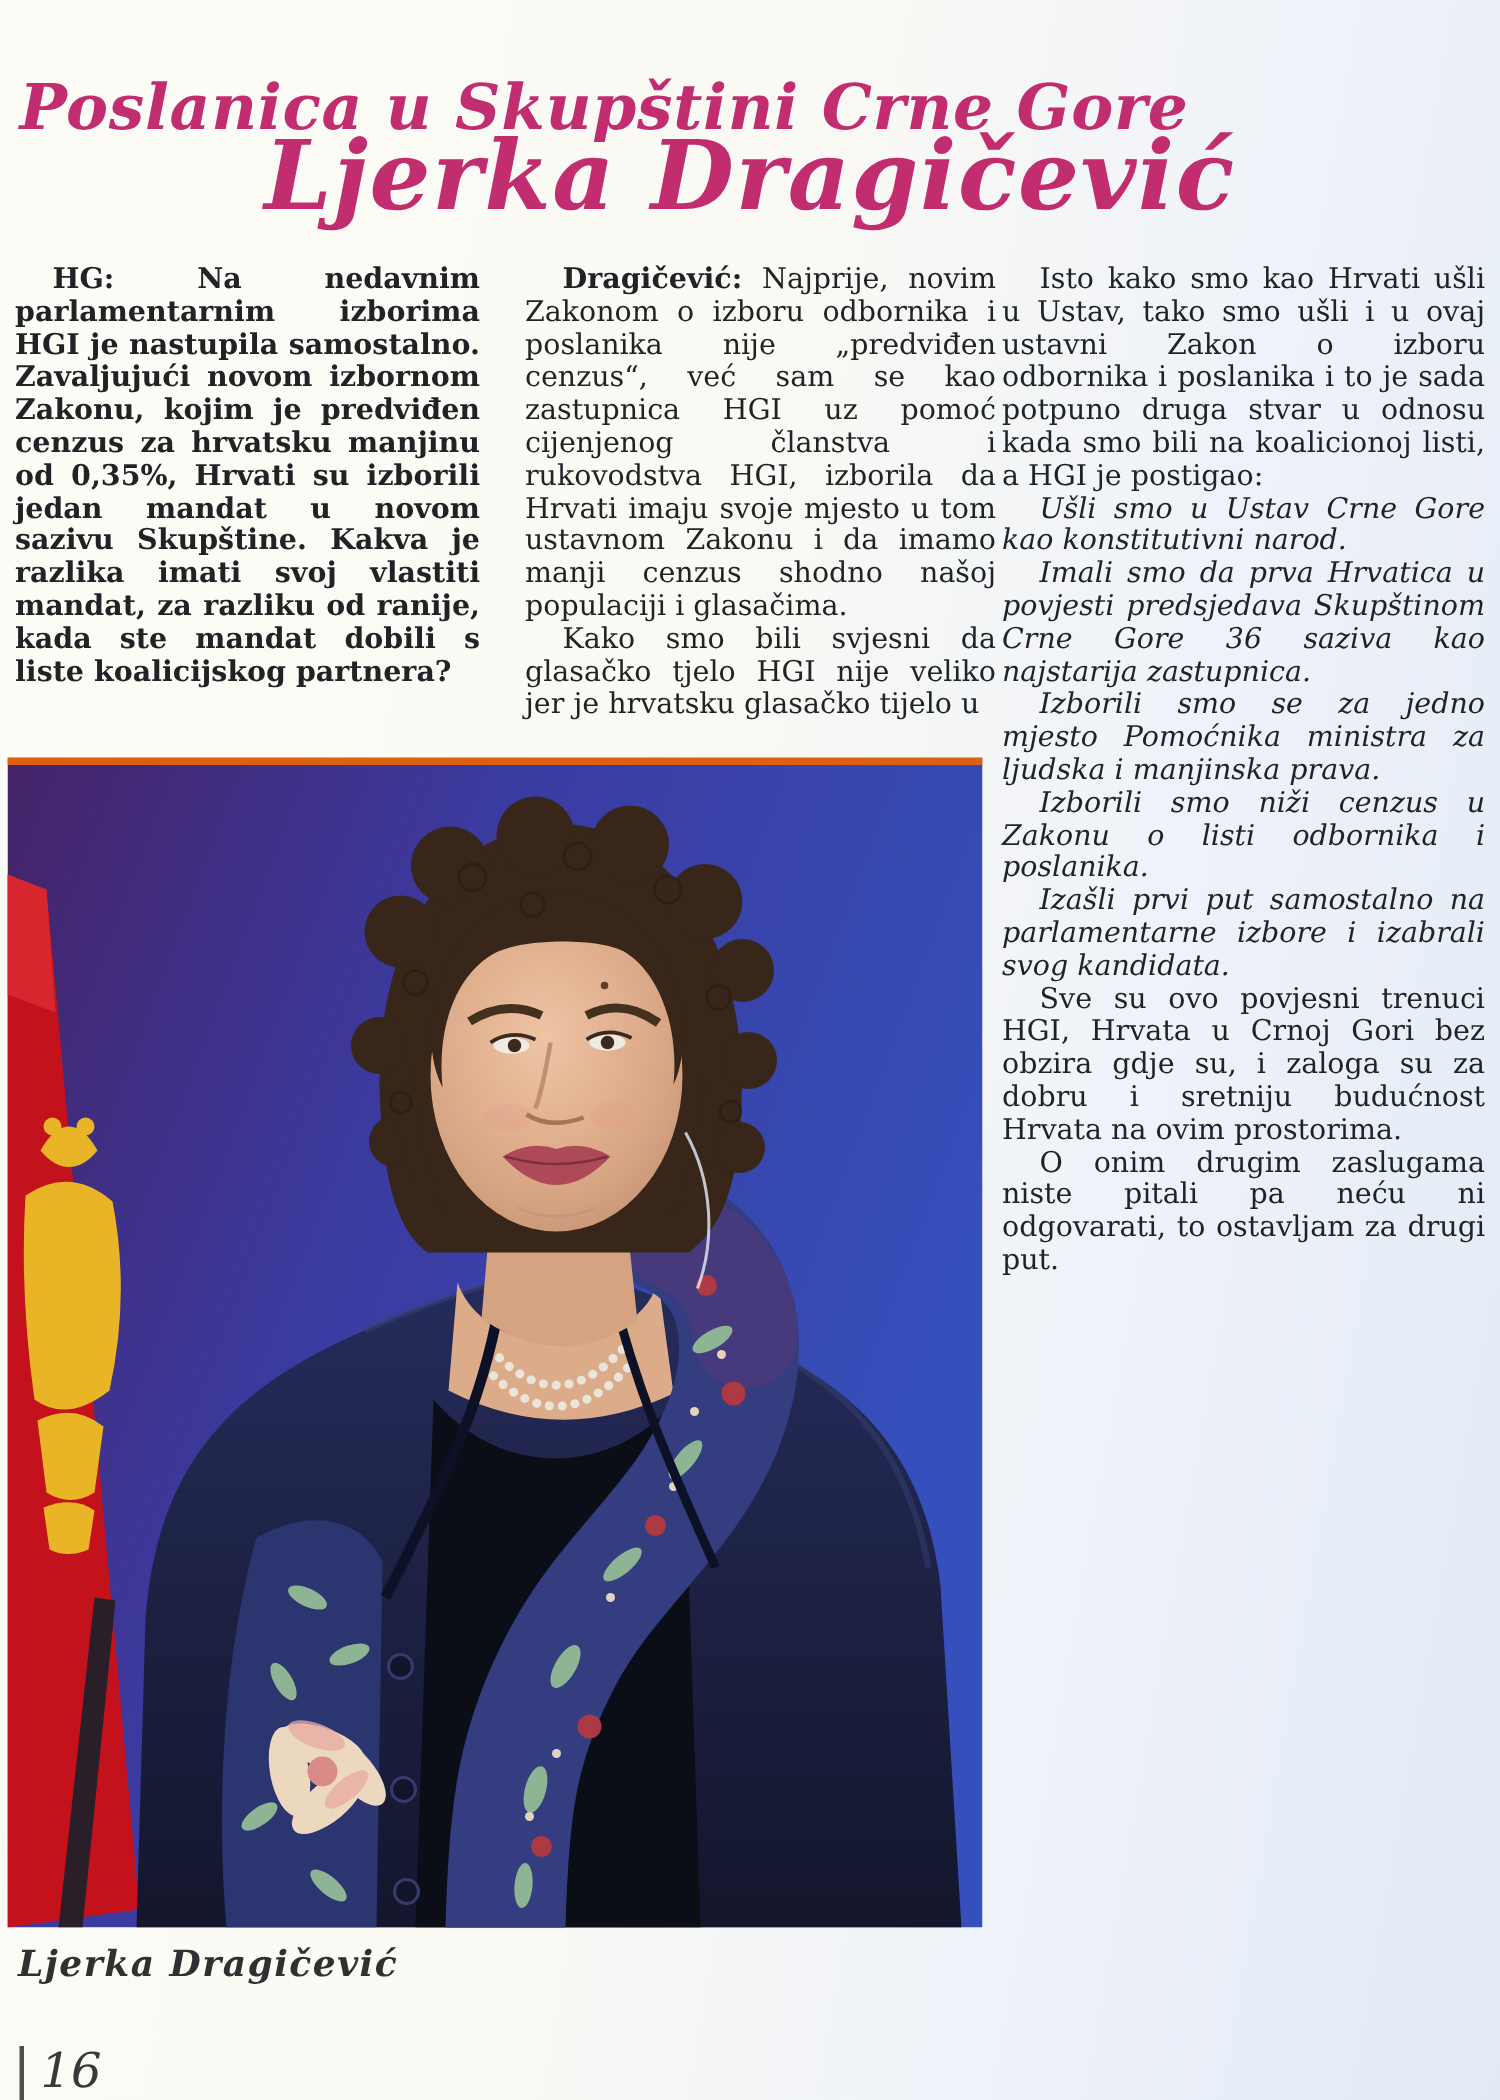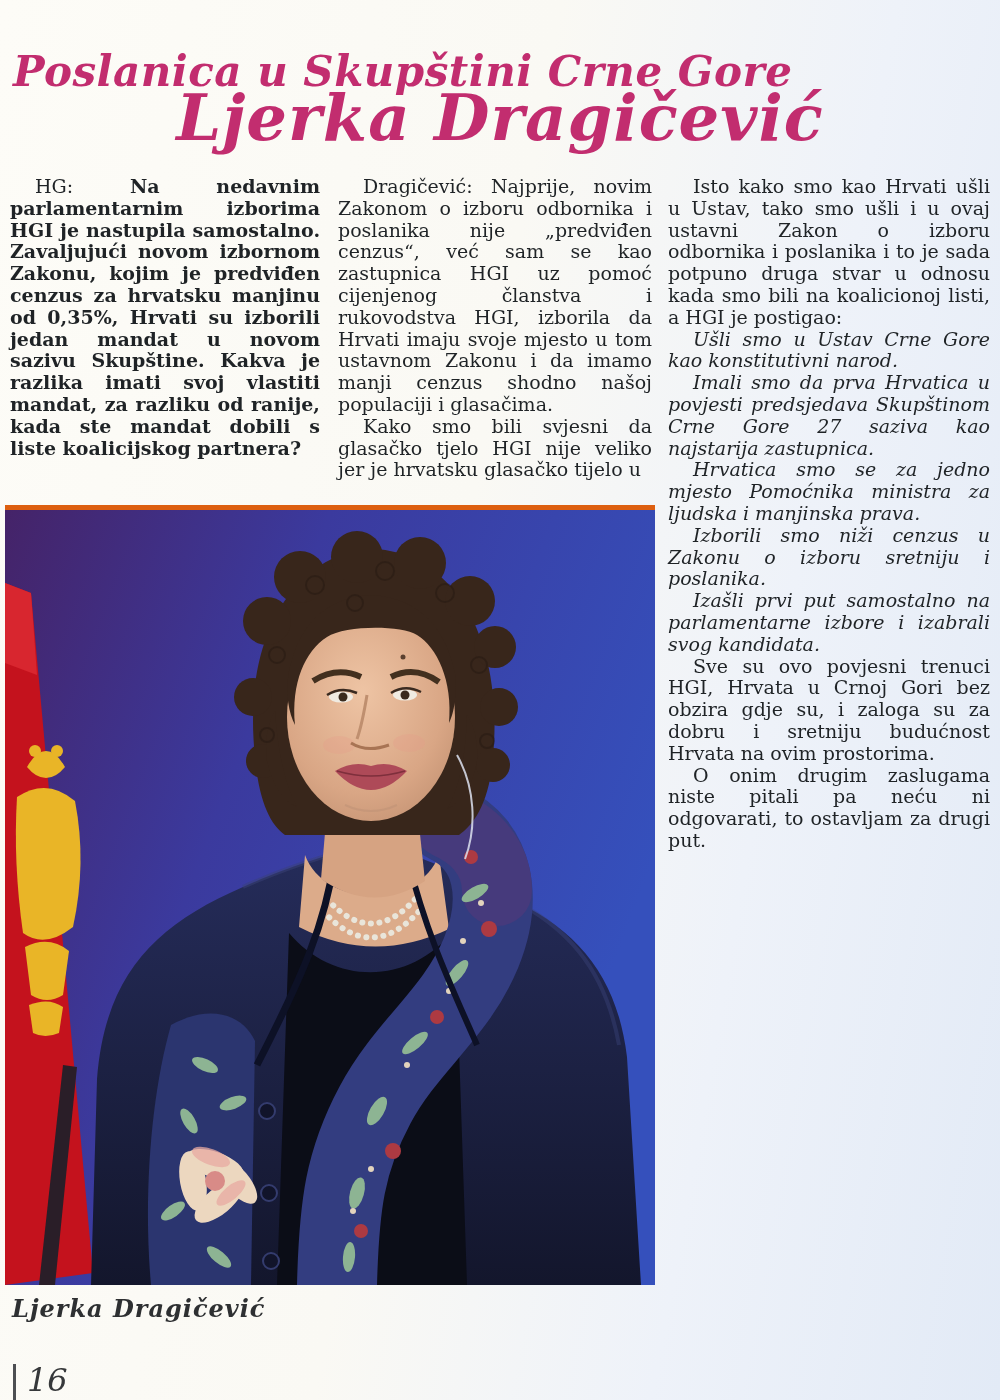--- a/index.html
+++ b/index.html
@@ -12,24 +12,24 @@
     position:absolute;top:34px;left:0;width:100%;text-align:left;
     font-size:42px;font-weight:bold;font-style:italic;letter-spacing:.5px;margin:13px;
   }
   .title{
     position:absolute;top:80px;left:0;width:100%;text-align:center;
     font-size:64px;font-weight:bold;font-style:italic;margin:0;letter-spacing:1px;
   }
   .col{position:absolute;top:176px;font-size:19px;line-height:21.8px;text-align:justify;}
   .col p{margin:0;}
   .col1{left:10px;width:310px;}
-  .col2{left:338px;width:314px;}
+  .col2{left:350px;width:314px;}
   .col3{left:668px;width:322px;}
   .q{font-weight:bold;}
-  .lead{font-weight:normal;}
+  .lead{font-weight:bold;}
   .indent{text-indent:25px;}
   .ach{font-weight:normal;font-style:italic;text-indent:25px;}
   .photo{position:absolute;left:5px;top:505px;width:650px;height:780px;margin:0;}
   .photo svg{display:block;width:100%;height:100%;}
   .caption{
     position:absolute;left:12px;top:1294px;
     font-size:24px;font-weight:bold;font-style:italic;color:#2e3032;letter-spacing:1px;
   }
   .folio{
     position:absolute;left:13px;top:1336px;height:64px;
@@ -50,23 +50,23 @@
   </section>
 
   <section class="col col2">
     <p class="indent"><span class="lead">Dragičević:</span> <span>Najprije, novim Zakonom o izboru odbornika i poslanika nije „predviđen cenzus“, već sam se kao zastupnica HGI uz pomoć cijenjenog članstva i rukovodstva HGI, izborila da Hrvati imaju svoje mjesto u tom ustavnom Zakonu i da imamo manji cenzus shodno našoj populaciji i glasačima.</span></p>
     <p class="indent">Kako smo bili svjesni da glasačko tjelo HGI nije veliko jer je hrvatsku glasačko tijelo u</p>
   </section>
 
   <section class="col col3">
     <p class="indent">Isto kako smo kao Hrvati ušli u Ustav, tako smo ušli i u ovaj ustavni Zakon o izboru odbornika i poslanika i to je sada potpuno druga stvar u odnosu kada smo bili na koalicionoj listi, a HGI je postigao:</p>
     <p class="ach">Ušli smo u Ustav Crne Gore kao konstitutivni narod.</p>
-    <p class="ach">Imali smo da prva Hrvatica u povjesti predsjedava Skupštinom Crne Gore 27 saziva kao najstarija zastupnica.</p>
-    <p class="ach">Hrvatica smo se za jedno mjesto Pomoćnika ministra za ljudska i manjinska prava.</p>
-    <p class="ach">Izborili smo niži cenzus u Zakonu o izboru sretniju i poslanika.</p>
+    <p class="ach">Imali smo da prva Hrvatica u povjesti predsjedava Skupštinom Crne Gore 36 saziva kao najstarija zastupnica.</p>
+    <p class="ach">Izborili smo se za jedno mjesto Pomoćnika ministra za ljudska i manjinska prava.</p>
+    <p class="ach">Izborili smo niži cenzus u Zakonu o listi odbornika i poslanika.</p>
     <p class="ach">Izašli prvi put samostalno na parlamentarne izbore i izabrali svog kandidata.</p>
     <p class="indent">Sve su ovo povjesni trenuci HGI, Hrvata u Crnoj Gori bez obzira gdje su, i zaloga su za dobru i sretniju budućnost Hrvata na ovim prostorima.</p>
     <p class="indent">O onim drugim zaslugama niste pitali pa neću ni odgovarati, to ostavljam za drugi put.</p>
   </section>
 
   <figure class="photo">
     <svg viewBox="0 0 650 780" xmlns="http://www.w3.org/2000/svg">
       <defs>
         <linearGradient id="pbg" x1="0" y1="0" x2="1" y2="0.45">
           <stop offset="0" stop-color="#452368"></stop>

